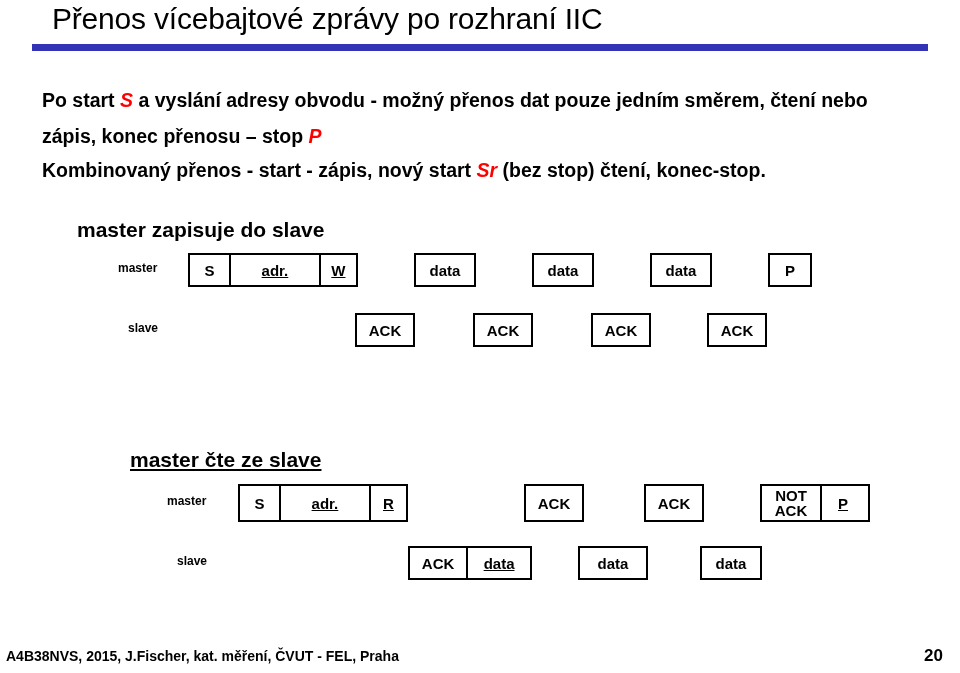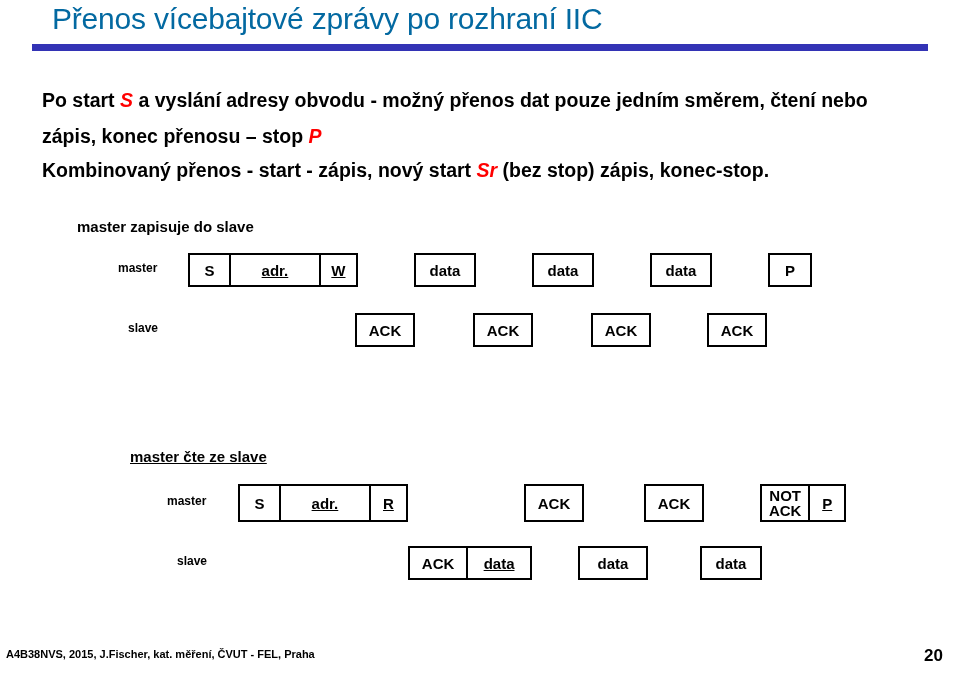--- a/index.html
+++ b/index.html
@@ -19,21 +19,21 @@
   
   #slide-title {
     position: absolute;
     left: 52px;
     top: 2px;
     width: 880px;
     font-size: 30px;
     font-weight: normal;
     letter-spacing: -0.2px;
     white-space: nowrap;
-    color: #0369a1;
+    color: #000000;
   }
 
   #title-rule {
     position: absolute;
     left: 32px;
     top: 44px;
     width: 896px;
     height: 7px;
     background: #3333b5;
   }
@@ -46,21 +46,21 @@
     line-height: 36px;
     color: #000000;
   }
   #para-1 { left: 42px; top: 82px; width: 880px; }
   #para-2 { left: 42px; top: 152px; width: 880px; }
   .red { color: #ff0000; font-style: italic; font-weight: bold; }
 
   
   .diagram-caption {
     position: absolute;
-    font-size: 15px;
+    font-size: 21px;
     font-weight: bold;
     white-space: nowrap;
     text-align: center;
   }
   .row-label {
     position: absolute;
     font-size: 12px;
     font-weight: bold;
     white-space: nowrap;
   }
@@ -118,38 +118,38 @@
 
   #f-r-head { left: 238px; top: 484px; width: 170px; height: 38px; }
   #f-r-head .c1 { width: 40px; }
   #f-r-head .c2 { width: 92px; }
   #f-r-head .c3 { width: 38px; }
 
   #f-r-a1 { left: 524px; top: 484px; width: 60px; height: 38px; }
   #f-r-a2 { left: 644px; top: 484px; width: 60px; height: 38px; }
   #f-r-a1 .c1, #f-r-a2 .c1 { width: 100%; }
 
-  #f-r-end { left: 760px; top: 484px; width: 86px; height: 38px; }
+  #f-r-end { left: 760px; top: 484px; width: 110px; height: 38px; }
   #f-r-end .c1 { width: 58px; }
   #f-r-end .c2 { width: 44px; }
 
   #f-r-s1 { left: 408px; top: 546px; width: 124px; height: 34px; }
   #f-r-s1 .c1 { width: 58px; }
   #f-r-s1 .c2 { width: 66px; }
 
   #f-r-s2 { left: 578px; top: 546px; width: 70px; height: 34px; }
   #f-r-s3 { left: 700px; top: 546px; width: 62px; height: 34px; }
   #f-r-s2 .c1, #f-r-s3 .c1 { width: 100%; }
 
   
   #footer-text {
     position: absolute;
     left: 6px;
     top: 648px;
-    font-size: 11px;
+    font-size: 14px;
     font-weight: bold;
     white-space: nowrap;
   }
   #footer-page {
     position: absolute;
     left: 924px;
     top: 646px;
     font-size: 17px;
     font-weight: bold;
   }
@@ -158,21 +158,21 @@
 <body>
 
 <div id="slide-title">Přenos vícebajtové zprávy po rozhraní IIC</div>
 <div id="title-rule"></div>
 
 <div class="para" id="para-1">
   <span>Po start </span><span class="red">S</span><span> a vyslání adresy obvodu - možný přenos dat pouze jedním směrem, čtení nebo zápis, konec  přenosu – stop </span><span class="red">P</span>
 </div>
 
 <div class="para" id="para-2">
-  <span>Kombinovaný přenos - start - zápis, nový start </span><span class="red">Sr</span><span> (bez stop) zápis, konec-stop.</span>
+  <span>Kombinovaný přenos - start - zápis, nový start </span><span class="red">Sr</span><span> (bez stop) čtení, konec-stop.</span>
 </div>
 
 <div class="diagram-caption" id="cap-write">master zapisuje do slave</div>
 
 <div class="row-label" id="lbl-write-master">master</div>
 <div class="row-label" id="lbl-write-slave">slave</div>
 
 <div class="frame" id="f-w-head">
   <div class="cell c1">S</div>
   <div class="cell c2">adr.</div>

